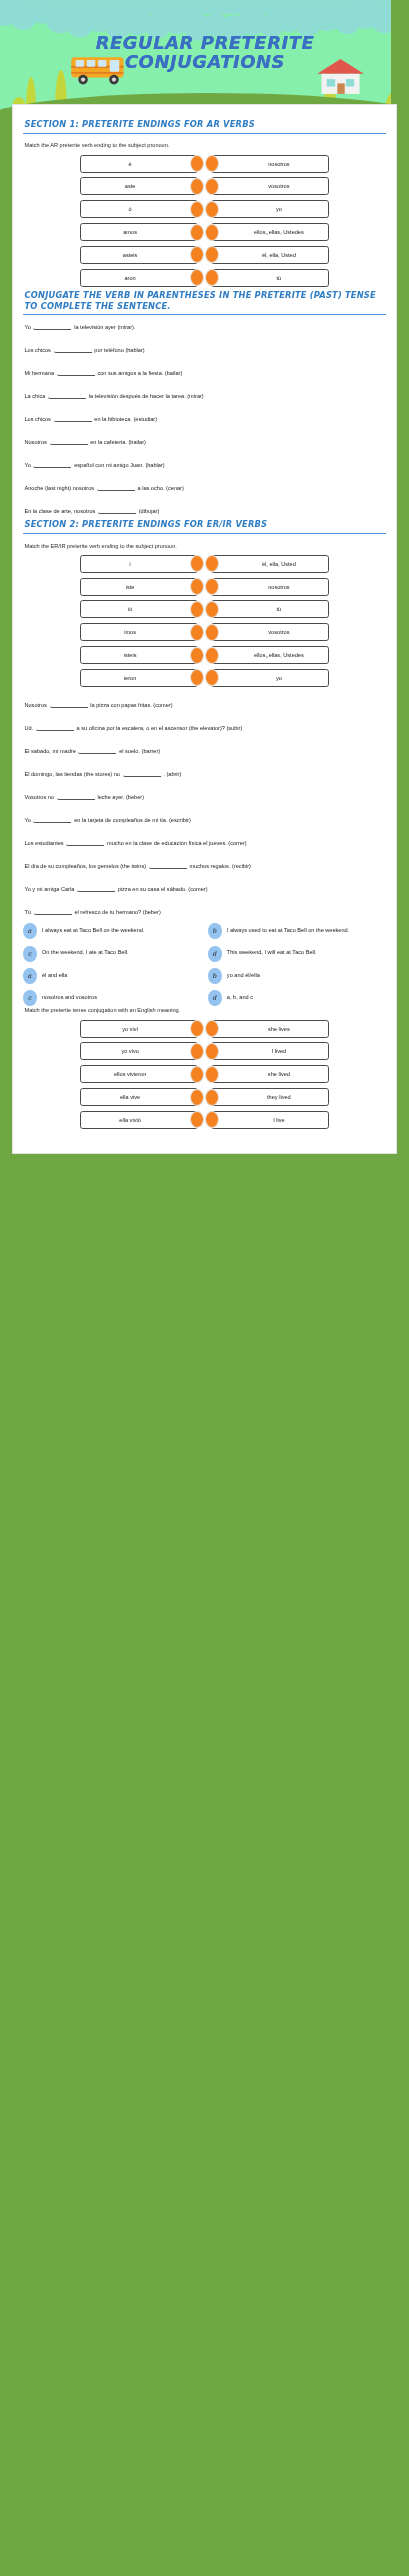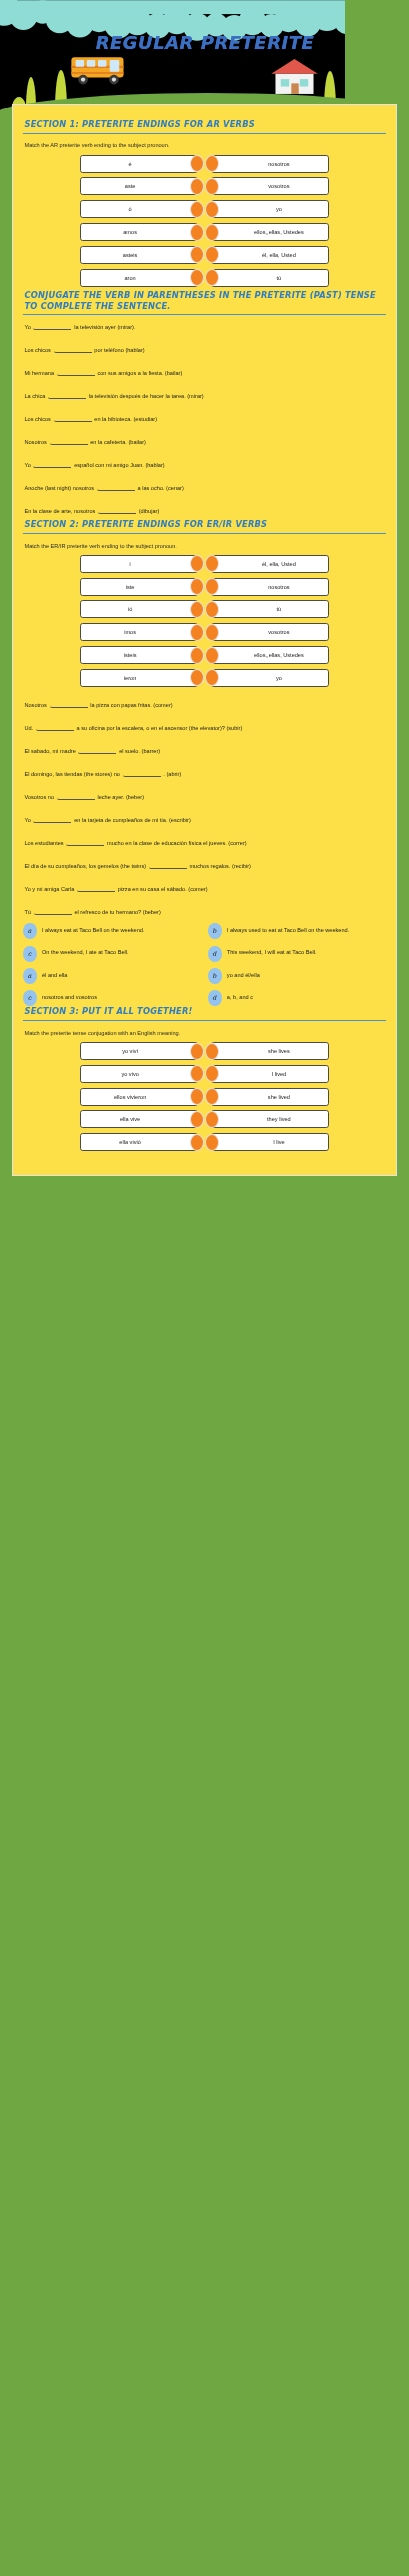--- a/index.html
+++ b/index.html
@@ -7,23 +7,23 @@
   body {
     font-family: "Liberation Sans", sans-serif;
     background: #6fa843;
     width: 409px;
     position: relative;
   }
 
   
   .banner {
     position: relative;
-    width: 345px;
+    width: 391px;
     height: 136px;
-    background: #000000;
+    background: #86efac;
     overflow: hidden;
   }
   .ground {
     position: absolute;
     left: -10.7px;
     bottom: -7.5px;
     width: 437px;
     height: 51px;
     background: #6fa843;
     border-radius: 50% 50% 0 0 / 24.5px 24.5px 0 0;
@@ -92,21 +92,21 @@
     top: 58px;
     width: 49px;
     height: 37px;
     z-index: 3;
   }
 
   
   .sheet {
     position: relative;
     margin: 0 11.7px 16px 11.7px;
-    background: #fde047;
+    background: #ffffff;
     min-height: 107px;
     padding: 14px 10.7px 21px 10.7px;
     border: 0.5px solid #e3e3e3;
     z-index: 6;
   }
   .sheet-top {
     margin-top: -32px;
   }
 
   h2.section-head {
@@ -297,20 +297,21 @@
     <rect x="20" y="40" width="16" height="14" fill="#8fdcd5"></rect>
     <rect x="56" y="40" width="16" height="14" fill="#8fdcd5"></rect>
     <rect x="40" y="48" width="14" height="20" fill="#c9874f"></rect>
   </svg>
 
   <div class="ground2"></div>
   <div class="ground"></div>
 
   <div class="banner-title">
     <div>REGULAR PRETERITE</div>
+    <div>CONJUGATIONS</div>
   </div>
 </div>
 
 <div class="sheet sheet-top">
 
   <h2 class="section-head">SECTION 1: PRETERITE ENDINGS FOR AR VERBS</h2>
   <p class="instruction">Match the AR preterite verb ending to the subject pronoun.</p>
 
   <div class="match-grid" id="s1grid">
       <div class="match-row">
@@ -498,21 +499,20 @@
       <div class="mc-opt">
         <div class="mc-letter">c</div>
         <div class="mc-text">nosotros and vosotros</div>
       </div>
       <div class="mc-opt">
         <div class="mc-letter">d</div>
         <div class="mc-text">a, b, and c</div>
       </div>
     </div>
 
-  <h2 class="section-head spaced">SECTION 3: PUT IT ALL TOGETHER!</h2>
   <p class="instruction">Match the preterite tense conjugation with an English meaning.</p>
 
   <div class="match-grid" id="s3grid">
       <div class="match-row">
         <div class="match-cell left">
           <span class="txt">yo viví</span>
           <span class="dot"></span>
         </div>
         <div class="match-cell right">
           <span class="dot"></span>

